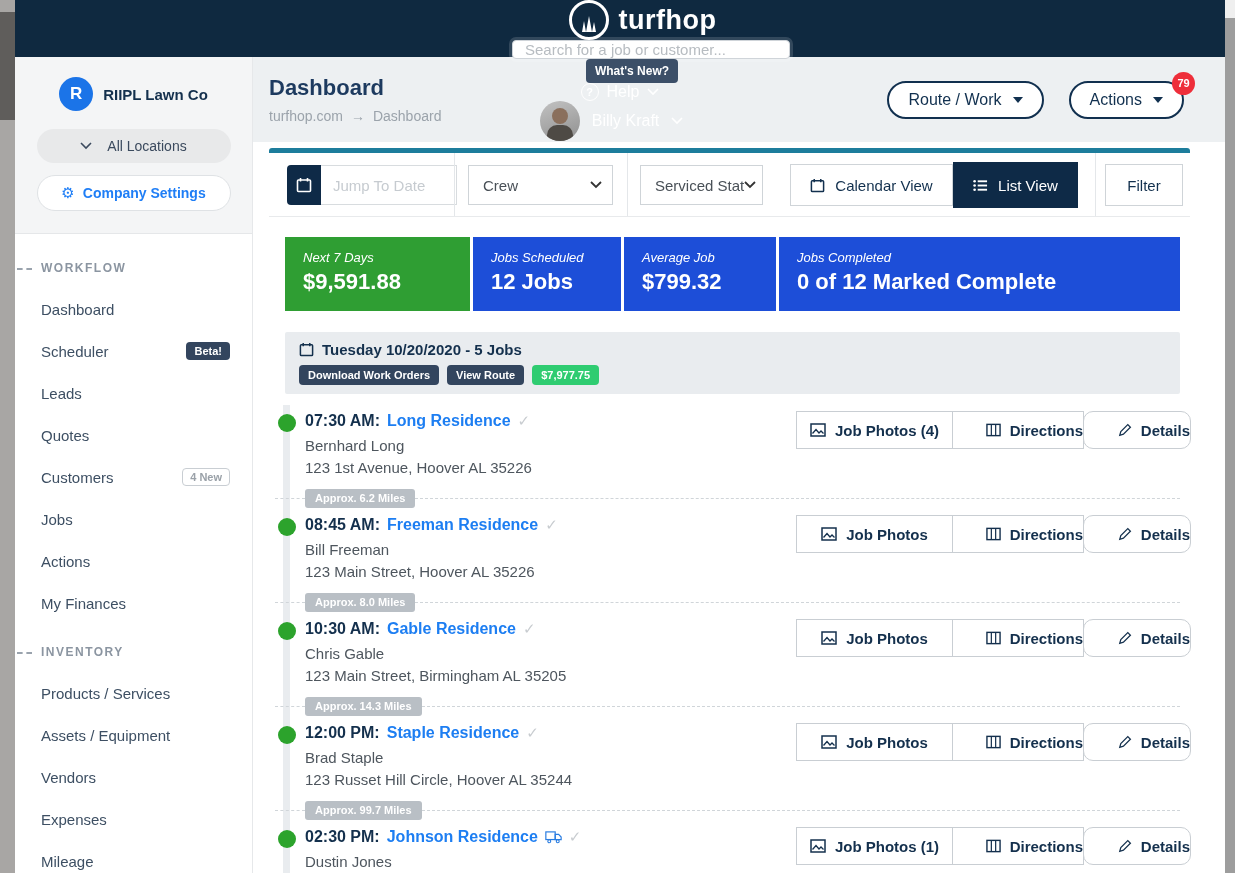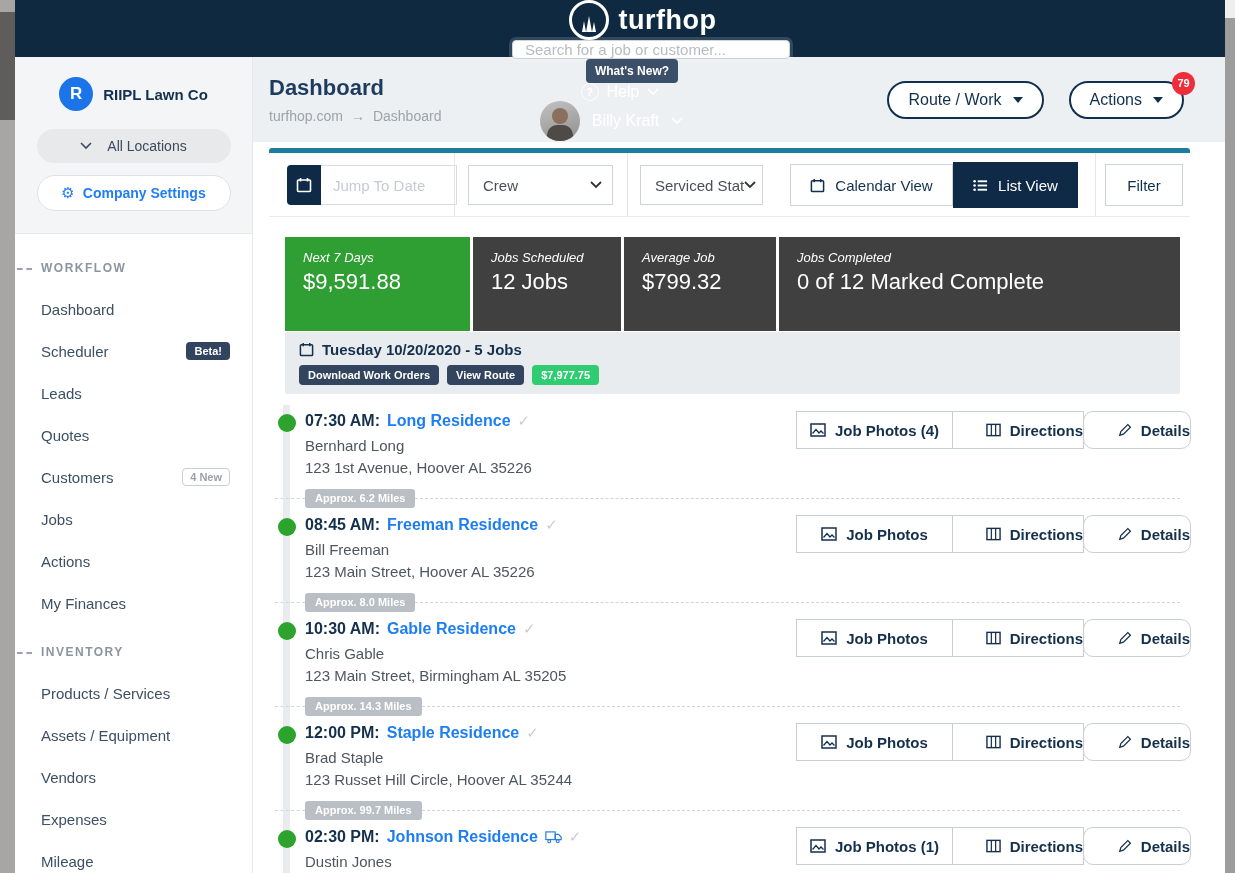--- a/index.html
+++ b/index.html
@@ -63,25 +63,25 @@
   .date-btn { position:absolute; left:18px; top:12px; width:34px; height:40px; background:#0e2a47; border:none; border-radius:4px 0 0 4px; color:#fff; display:flex; align-items:center; justify-content:center; cursor:pointer; }
   .date-input { position:absolute; left:52px; top:12px; width:136px; height:40px; border:1px solid #d8dcdf; border-left:none; padding:0 12px; font-size:15px; color:#333; outline:none; }
   .date-input::placeholder { color:#c6cbd0; }
   .vdiv { position:absolute; top:0; bottom:0; width:1px; background:#e4e7ea; }
   .sel { position:absolute; top:12px; height:40px; border:1px solid #cfd4d8; background:#fff; display:flex; align-items:center; padding:0 10px 0 14px; font-size:15px; color:#495057; cursor:pointer; overflow:hidden; white-space:nowrap; }
   .sel .chev-d { margin-left:auto; color:#333; flex:0 0 auto; }
   .view-btn { position:absolute; top:11px; height:42px; background:#fff; border:1px solid #cfd4d8; color:#12304e; font-size:15px; display:flex; align-items:center; justify-content:center; gap:10px; cursor:pointer; }
   .view-btn.active { background:#0e2a47; border-color:#0e2a47; color:#fff; top:9px; height:46px; }
 
   
-  .stats { position:absolute; left:32px; top:180px; width:895px; height:94px; display:flex; gap:3px; }
-  .stat { background:#404040; color:#fff; padding:13px 18px; }
+  .stats { position:absolute; left:32px; top:180px; width:895px; height:74px; display:flex; gap:3px; }
+  .stat { background:#1d4ed8; color:#fff; padding:13px 18px; }
   .stat.green { background:#2f9e33; }
   .stat-label { font-size:13px; font-style:italic; margin-bottom:4px; }
-  .stat-value { font-size:22px; font-weight:normal; }
+  .stat-value { font-size:22px; font-weight:bold; }
 
   
   .day-section { position:absolute; left:32px; top:275px; width:895px; height:62px; background:#e9ecef; border-radius:2px; padding:9px 14px; }
   .day-title { display:flex; align-items:center; gap:8px; color:#14304d; font-size:15px; font-weight:bold; }
   .day-badges { display:flex; gap:8px; margin-top:7px; }
   .d-badge { border:none; background:#33455e; color:#fff; font-size:11px; font-weight:bold; padding:4px 9px; border-radius:4px; cursor:pointer; }
   .d-badge.money { background:#2fcc71; }
 
   
   .timeline { position:absolute; left:30px; top:348px; width:7px; height:468px; background:#e9ecef; }

